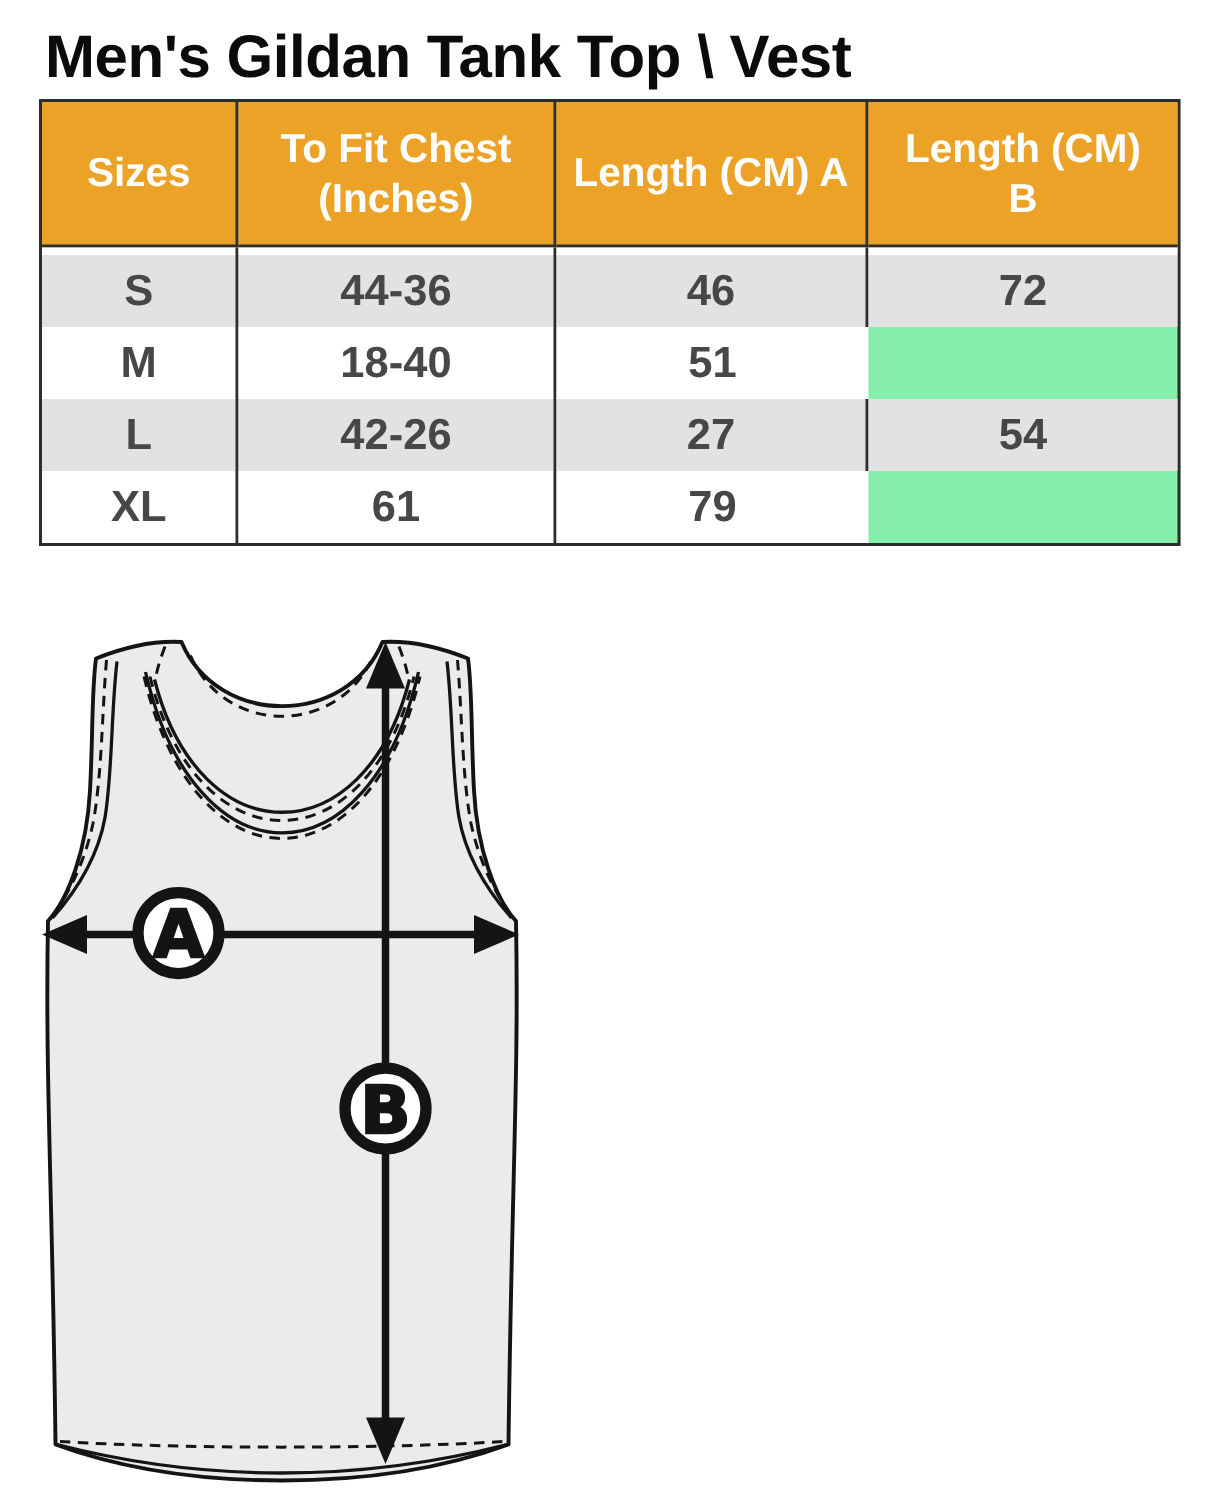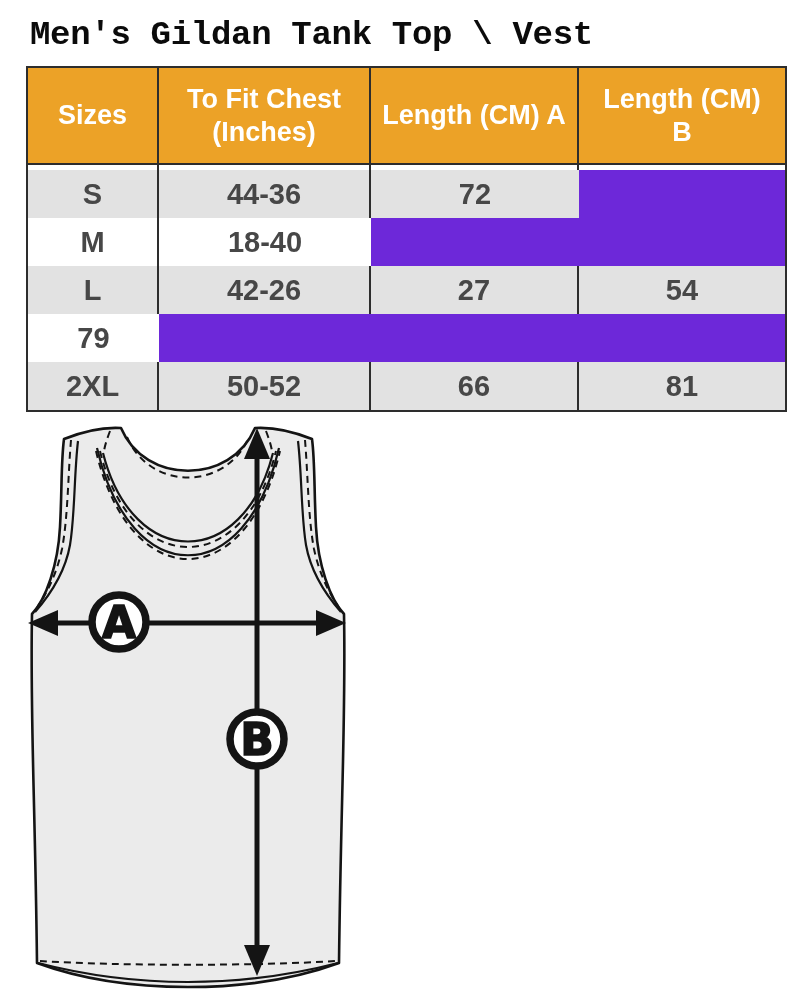--- a/index.html
+++ b/index.html
@@ -2,25 +2,25 @@
 <html><head>
 <meta charset="utf-8">
 <style>
   html,body{margin:0;padding:0;background:#ffffff;}
   .page{
     position:relative;width:812px;height:1000px;background:#ffffff;
     font-family:"Liberation Sans",sans-serif;overflow:hidden;
   }
   .title{
     position:absolute;left:30px;top:16px;margin:0;
-    font-size:34px;font-weight:bold;color:#0b0b0b;letter-spacing:-0.3px;font-family:Liberation Mono, monospace;
+    font-size:40px;font-weight:bold;color:#0b0b0b;letter-spacing:-0.3px;
   }
   .size-table{
     position:absolute;left:26px;top:66px;width:761px;
-    border:2px solid #2d2d2d;box-sizing:border-box;background:#6d28d9;
+    border:2px solid #2d2d2d;box-sizing:border-box;background:#86efac;
   }
   .trow{display:grid;grid-template-columns:131px 212px 208px 1fr;}
   .trow > div{border-right:2px solid #2d2d2d;box-sizing:border-box;
     display:flex;align-items:center;justify-content:center;text-align:center;}
   .trow > div:last-child{border-right:none;}
   .thead > div{
     height:97px;background:#eca227;color:#ffffff;font-weight:bold;
     font-size:27px;line-height:33px;white-space:pre-line;
     border-bottom:2px solid #2d2d2d;
   }
@@ -59,40 +59,38 @@
     <div class="trow tspacer">
       <div></div>
         <div></div>
       <div></div>
         <div></div>
     </div>
 
     <div class="trow tdata alt">
       <div>S</div>
       <div>44-36</div>
+      <div>46</div>
       <div>72</div>
     </div>
     <div class="trow tdata plain">
       <div>M</div>
       <div>18-40</div>
+      <div>51</div>
     </div>
     <div class="trow tdata alt">
       <div>L</div>
       <div>42-26</div>
       <div>27</div>
       <div>54</div>
     </div>
     <div class="trow tdata plain">
+      <div>XL</div>
+      <div>61</div>
       <div>79</div>
-    </div>
-    <div class="trow tdata alt">
-      <div>2XL</div>
-      <div>50-52</div>
-      <div>66</div>
-      <div>81</div>
     </div>
   </div>
 
   <svg class="diagram" width="812" height="585" viewBox="0 0 812 585" xmlns="http://www.w3.org/2000/svg">
 
     <path d="M 64,24
          C 84,16 104,12 121,13
          C 145,70 231,70 255,13
          C 272,12 292,16 312,24
          C 315,46 314,76 316,112

